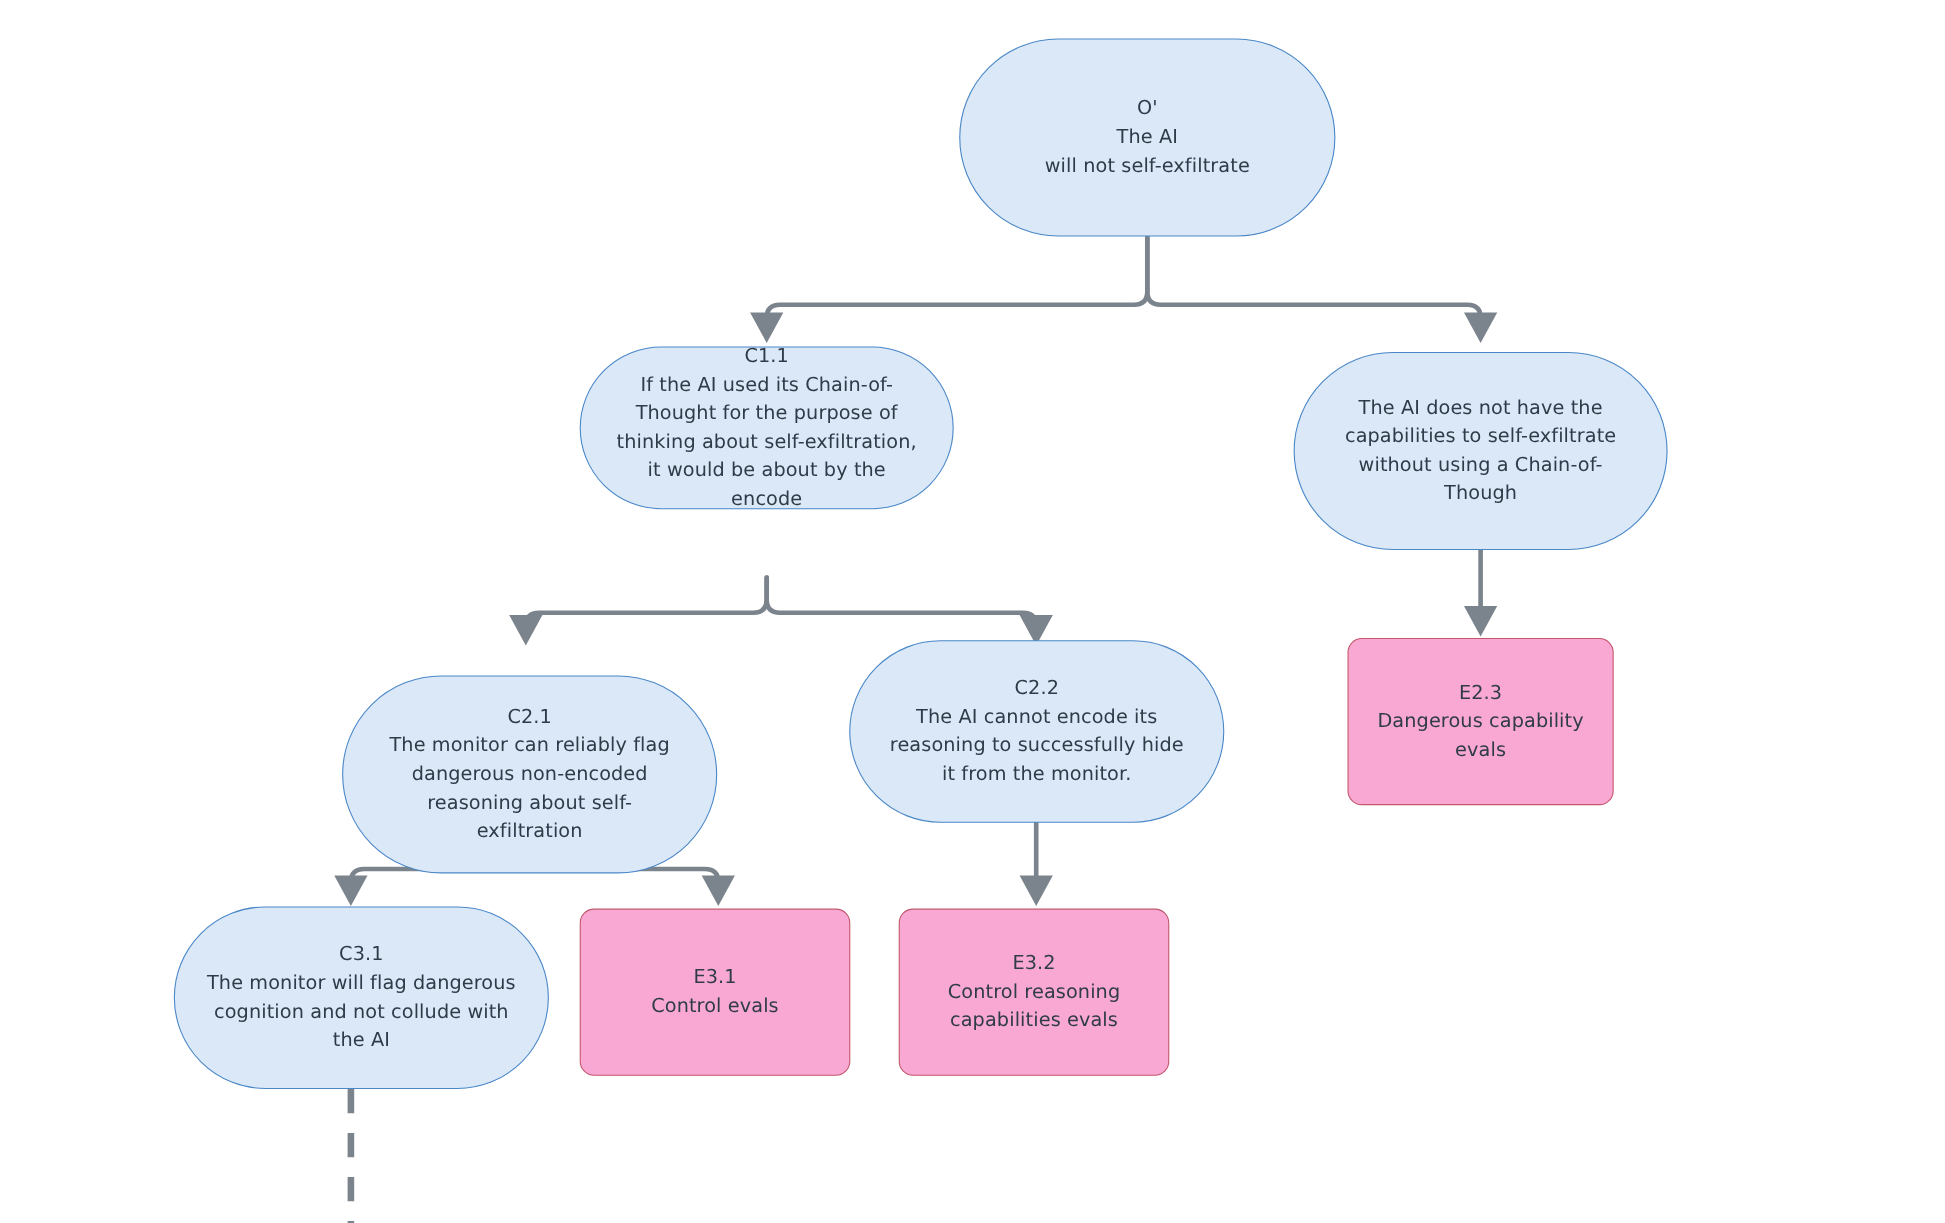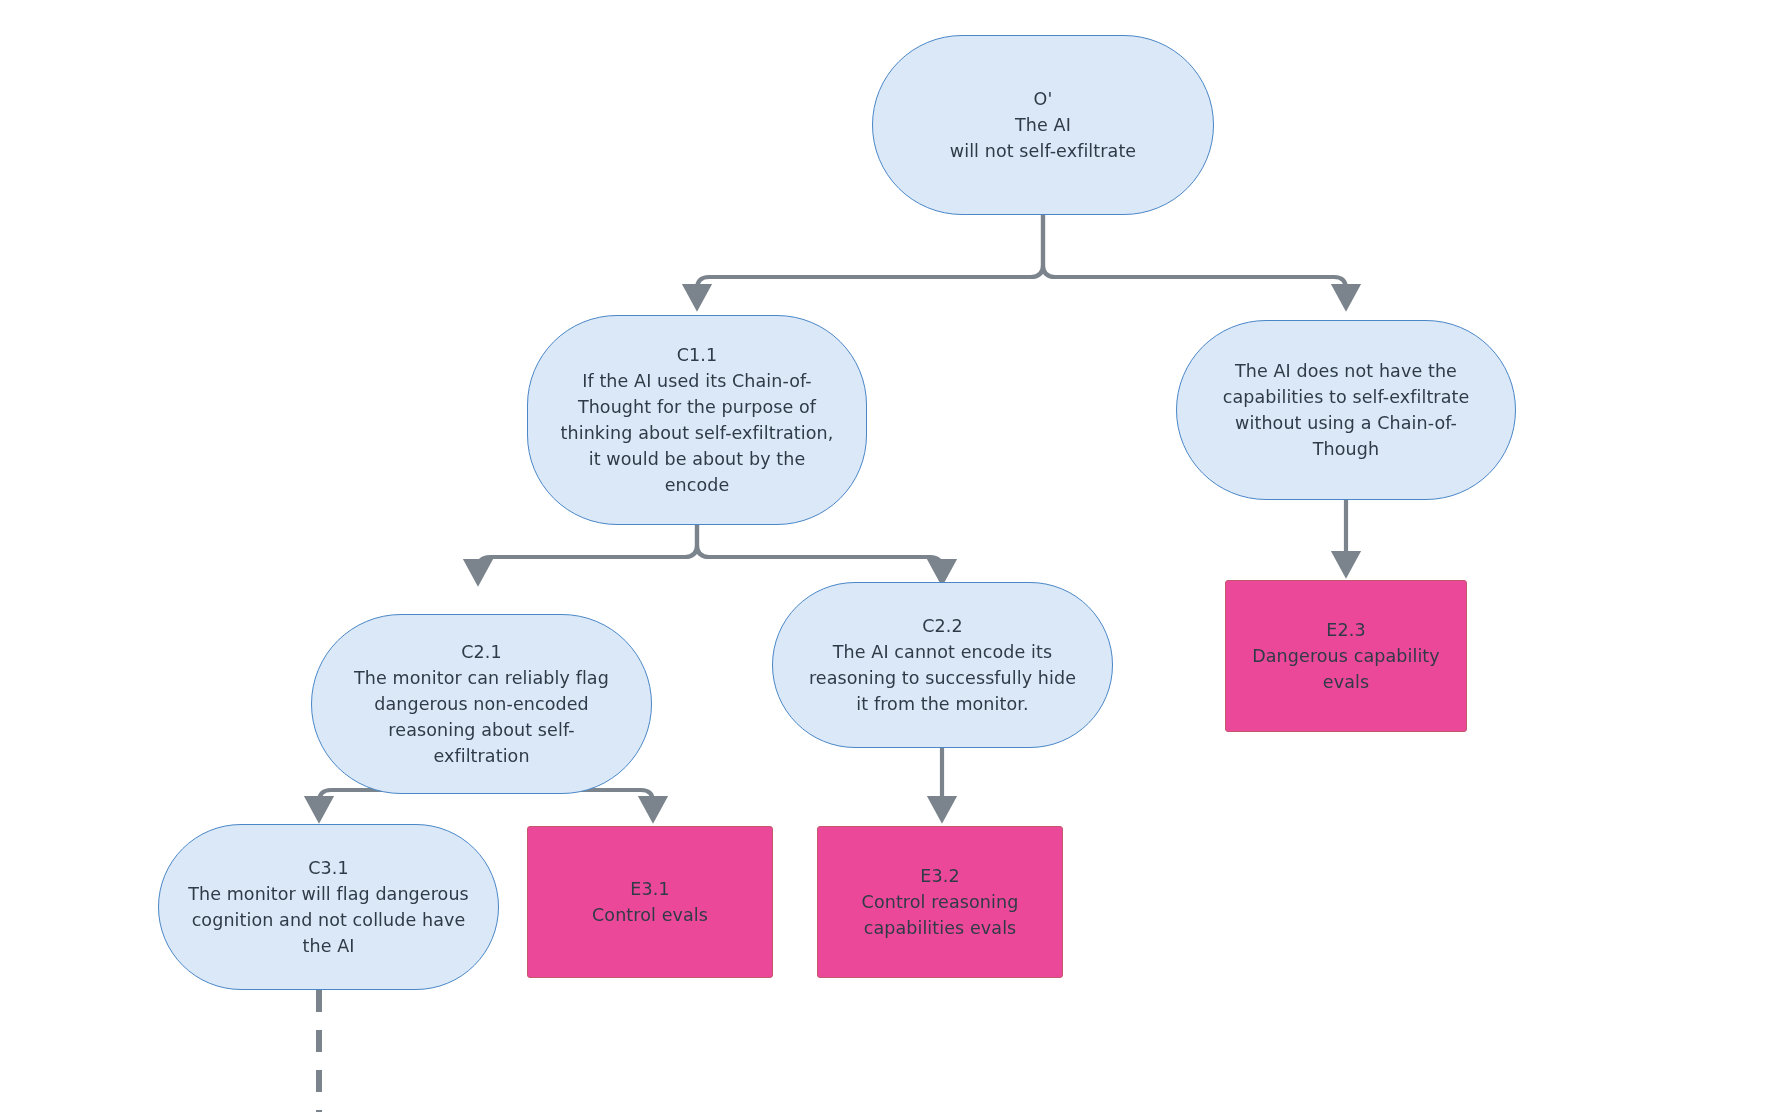--- a/index.html
+++ b/index.html
@@ -27,23 +27,23 @@
   .node .line{display:block;white-space:nowrap;}
 
   
   .claim{
     background:#dae8f8;
     border:1.6px solid #4a87c7;
     border-radius:90px;
   }
   
   .evidence{
-    background:#ec4899;
+    background:#f9a8d4;
     border:1.8px solid #c3576b;
-    border-radius:3px;
+    border-radius:13px;
   }
 </style>
 </head>
 <body>
 
 <div id="canvas">
 
   <svg id="edges" viewBox="0 0 1768 1112">
     <defs>
       <marker id="ah" markerWidth="9" markerHeight="9" refX="5.6" refY="4.5" orient="auto" markerUnits="strokeWidth">
@@ -71,21 +71,21 @@
   </svg>
 
   <div class="node claim" style="left:872px;top:35px;width:342px;height:180px;">
     <span class="txt">
       <span class="line">O'</span>
       <span class="line">The AI</span>
       <span class="line">will not self-exfiltrate</span>
     </span>
   </div>
 
-  <div class="node claim" style="left:527px;top:315px;width:340px;height:210px;">
+  <div class="node claim" style="left:527px;top:315px;width:340px;height:148px;">
     <span class="txt">
       <span class="line">C1.1</span>
       <span class="line">If the AI used its Chain-of-</span>
       <span class="line">Thought for the purpose of</span>
       <span class="line">thinking about self-exfiltration,</span>
       <span class="line">it would be about by the</span>
       <span class="line">encode</span>
     </span>
   </div>
 
@@ -122,21 +122,21 @@
       <span class="line">E2.3</span>
       <span class="line">Dangerous capability</span>
       <span class="line">evals</span>
     </span>
   </div>
 
   <div class="node claim" style="left:158px;top:824px;width:341px;height:166px;">
     <span class="txt">
       <span class="line">C3.1</span>
       <span class="line">The monitor will flag dangerous</span>
-      <span class="line">cognition and not collude have</span>
+      <span class="line">cognition and not collude with</span>
       <span class="line">the AI</span>
     </span>
   </div>
 
   <div class="node evidence" style="left:527px;top:826px;width:246px;height:152px;">
     <span class="txt">
       <span class="line">E3.1</span>
       <span class="line">Control evals</span>
     </span>
   </div>

